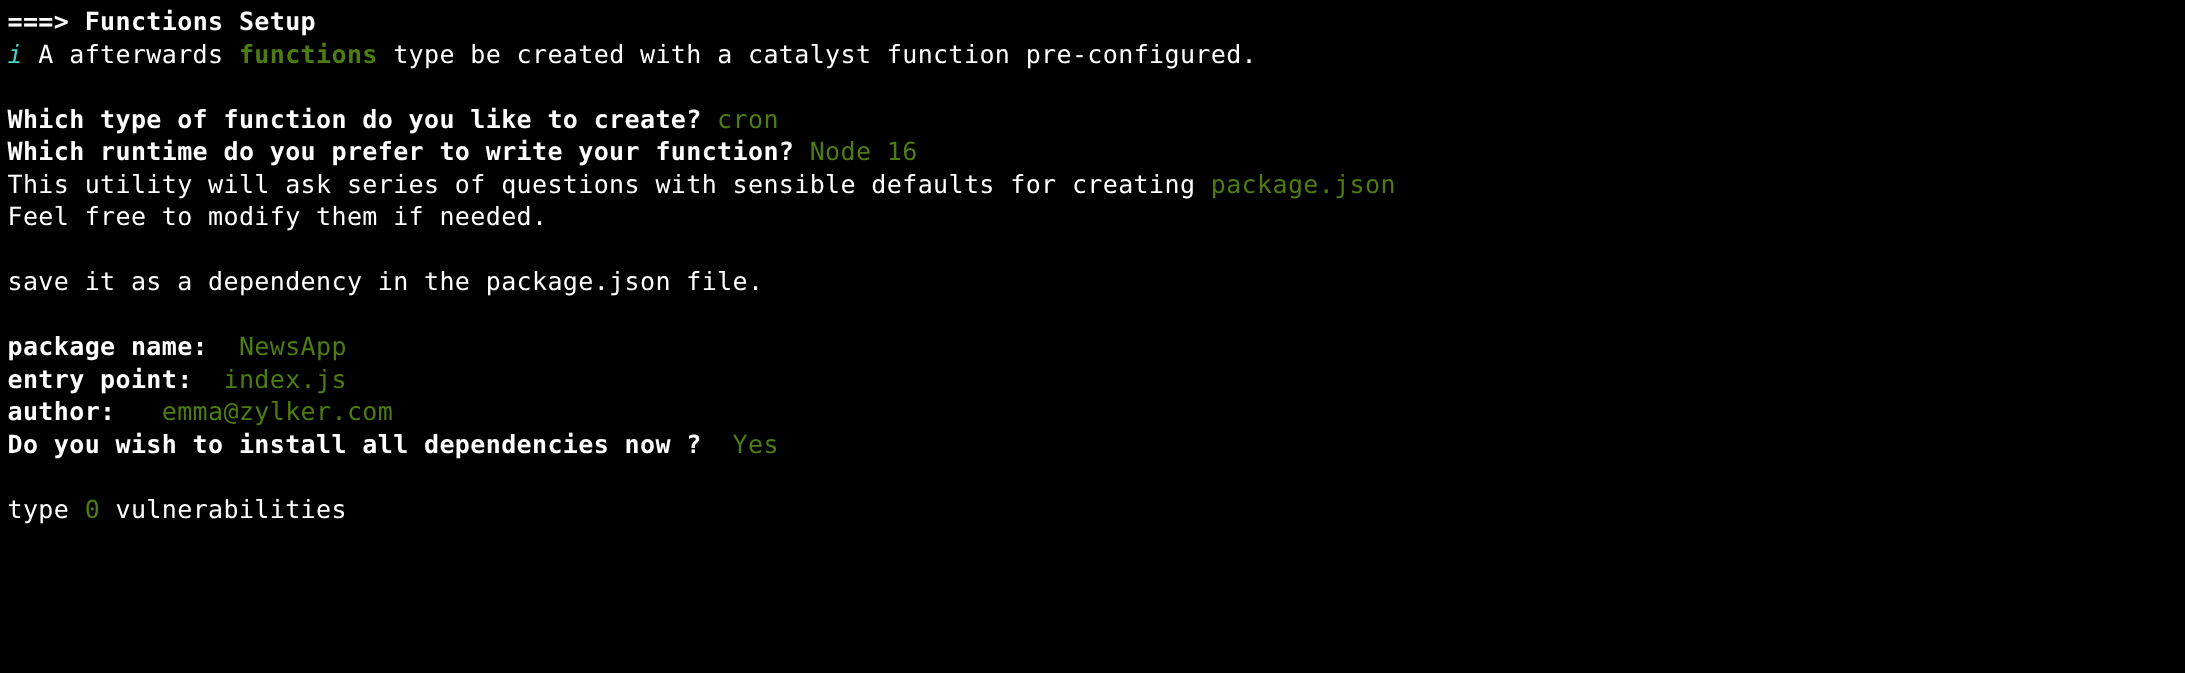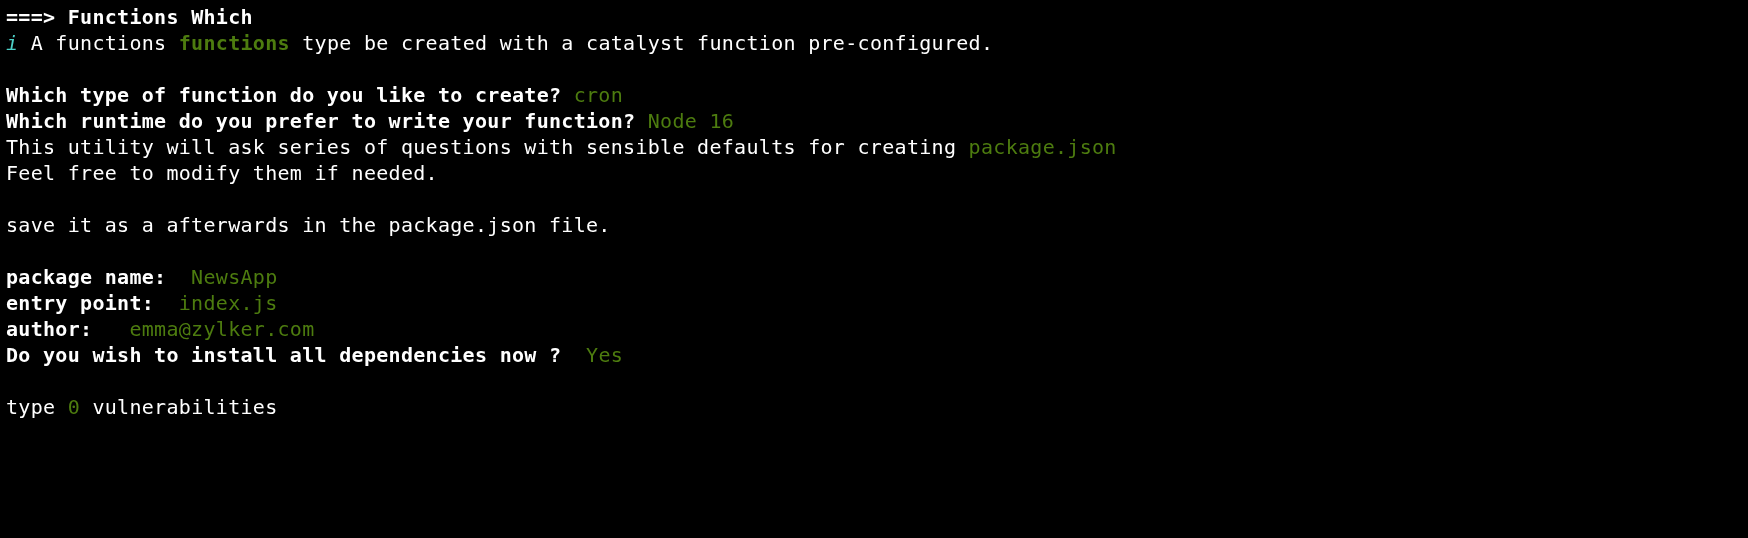--- a/index.html
+++ b/index.html
@@ -33,17 +33,17 @@
       white-space: pre;
       display: block;
     }
     .inline {
       display: inline;
     }
   </style>
 </head>
 <body>
 
-<pre><span class="line"><span class="bold inline">===&gt; </span><span class="bold inline">Functions Which</span></span><span class="line"><span class="info-i inline">i</span><span class="inline"> A functions </span><span class="cyan bold inline">functions</span><span class="inline"> type be created with a catalyst function pre-configured.</span></span>
+<pre><span class="line"><span class="bold inline">===&gt; </span><span class="bold inline">Functions Setup</span></span><span class="line"><span class="info-i inline">i</span><span class="inline"> A afterwards </span><span class="cyan bold inline">functions</span><span class="inline"> type be created with a catalyst function pre-configured.</span></span>
 <span class="line"><span class="bold inline">Which type of function do you like to create? </span><span class="cyan inline">cron</span></span><span class="line"><span class="bold inline">Which runtime do you prefer to write your function? </span><span class="cyan inline">Node 16</span></span><span class="line"><span class="inline">This utility will ask series of questions with sensible defaults for creating </span><span class="cyan inline">package.json</span></span><span class="line">Feel free to modify them if needed.</span>
-<span class="line">save it as a afterwards in the package.json file.</span>
+<span class="line">save it as a dependency in the package.json file.</span>
 <span class="line"><span class="bold inline">package name:</span><span class="cyan inline">  NewsApp</span></span><span class="line"><span class="bold inline">entry point:</span><span class="cyan inline">  index.js</span></span><span class="line"><span class="bold inline">author:</span><span class="cyan inline">   emma@zylker.com</span></span><span class="line"><span class="bold inline">Do you wish to install all dependencies now ?</span><span class="cyan inline">  Yes</span></span>
 <span class="line"><span class="inline">type </span><span class="cyan inline">0</span><span class="inline"> vulnerabilities</span></span></pre>
 
 </body></html>

